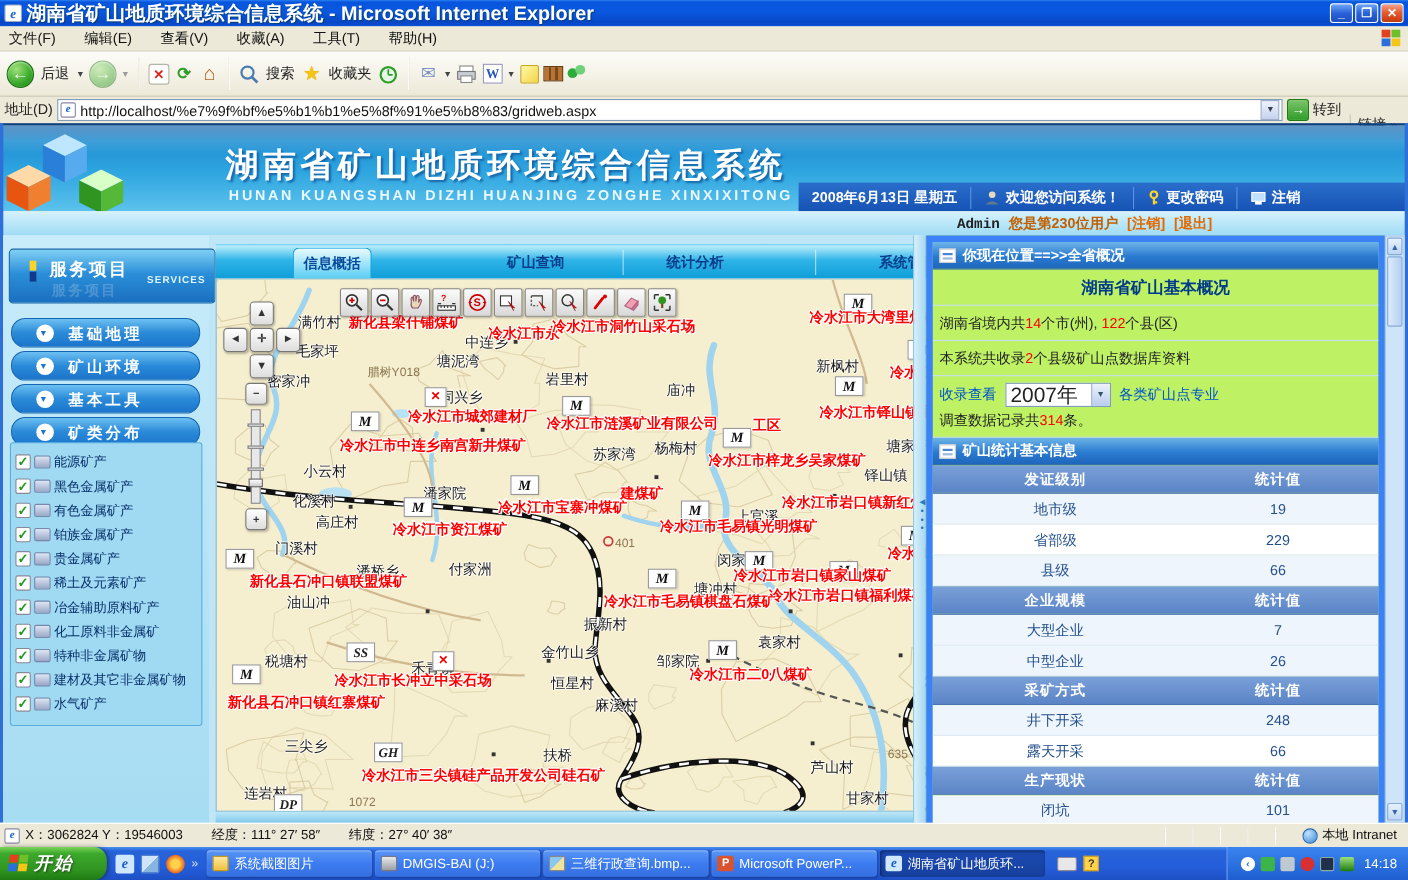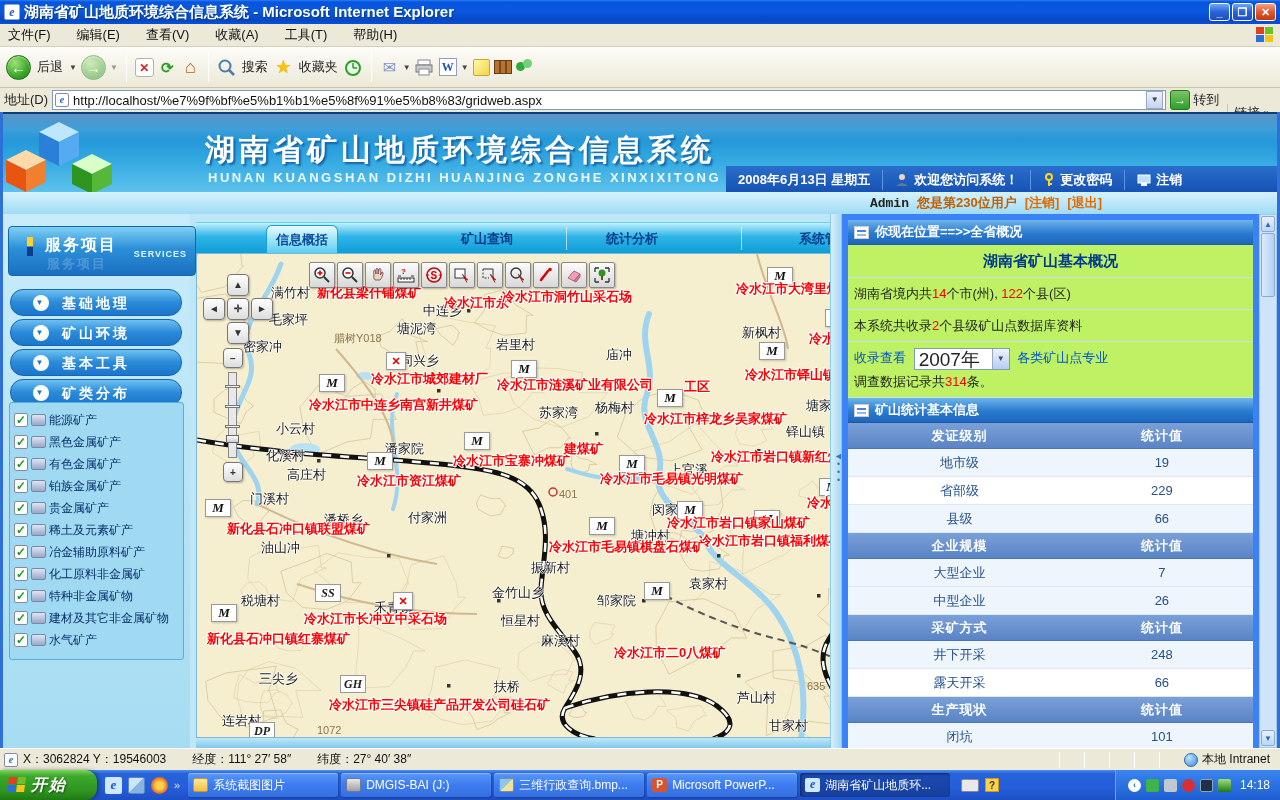--- a/index.html
+++ b/index.html
@@ -6,21 +6,21 @@
 html,body { width:1280px; height:800px; overflow:hidden; }
 body { font-family:"Liberation Sans",sans-serif; position:relative; background:#ece9d8; font-size:12px; }
 .abs { position:absolute; }
 
 
 #titlebar { left:0; top:0; width:1280px; height:24px;
   background:linear-gradient(180deg,#2a7ff2 0%,#0855dd 8%,#0a57e0 45%,#0747c6 85%,#0a51d8 100%);
   display:flex; align-items:center; padding:0 4px; color:#fff; }
 #titlebar .tico { width:16px; height:16px; background:#fff; border:1px solid #9ab; border-radius:2px;
   color:#1a66cc; font:italic bold 12px "Liberation Serif",serif; text-align:center; line-height:14px; margin-right:4px;}
-#titletext { font-weight:bold; font-size:15px; text-shadow:1px 1px 1px #0338; flex:1; white-space:nowrap; overflow:hidden;}
+#titletext { font-weight:bold; font-size:18px; text-shadow:1px 1px 1px #0338; flex:1; white-space:nowrap; overflow:hidden;}
 .winbtn { width:21px; height:18px; margin-left:2px; border-radius:3px; border:1px solid #fff;
   color:#fff; font-weight:bold; font-size:11px; text-align:center; line-height:16px;
   background:linear-gradient(180deg,#6ea6f8,#2a62d8 50%,#1c4fc0); }
 .winbtn.close { background:linear-gradient(180deg,#f6a088,#e4572c 50%,#c03a10); }
 
 
 #menubar { left:0; top:24px; width:1280px; height:23px; background:#ece9d8; border-bottom:1px solid #d4d0c0;
   display:flex; align-items:center; padding-left:8px; }
 #menubar .mitem { margin-right:26px; font-size:13px; color:#111; }
 .winflag { width:18px; height:16px; display:inline-block; position:relative; }
@@ -645,21 +645,21 @@
           <div class="mlabel" style="left: 256px; top: 198px;">冷水江市宝寨冲煤矿</div>
           <div class="mlabel" style="left: 367px; top: 186px;">建煤矿</div>
           <div class="mlabel" style="left: 160px; top: 218px;">冷水江市资江煤矿</div>
           <div class="mlabel" style="left: 514px; top: 194px;">冷水江市岩口镇新红煤矿</div>
           <div class="mlabel" style="left: 403px; top: 216px;">冷水江市毛易镇光明煤矿</div>
           <div class="mlabel" style="left: 610px; top: 240px;">冷水江市铎山镇东升煤矿</div>
           <div class="mlabel" style="left: 30px; top: 266px;">新化县石冲口镇联盟煤矿</div>
           <div class="mlabel" style="left: 470px; top: 260px;">冷水江市岩口镇家山煤矿</div>
           <div class="mlabel" style="left: 502px; top: 278px;">冷水江市岩口镇福利煤矿</div>
           <div class="mlabel" style="left: 352px; top: 284px; text-align: right;">冷水江市毛易镇棋盘石煤矿</div>
-          <div class="mlabel" style="left: 417px; top: 350px; margin-top: 40px;">冷水江市二0八煤矿</div>
+          <div class="mlabel" style="left: 430px; top: 350px;">冷水江市二0八煤矿</div>
           <div class="mlabel" style="left: 107px; top: 356px;">冷水江市长冲立中采石场</div>
           <div class="mlabel" style="left: 10px; top: 376px;">新化县石冲口镇红寨煤矿</div>
           <div class="mlabel" style="left: 132px; top: 442px;">冷水江市三尖镇硅产品开发公司硅石矿</div>
         </div>
 
       <div class="navbtn" style="left:30px;top:20px">▲</div>
       <div class="navbtn" style="left:6px;top:44px">◄</div>
       <div class="navbtn" style="left:30px;top:44px">✛</div>
       <div class="navbtn" style="left:54px;top:44px">►</div>
       <div class="navbtn" style="left:30px;top:68px">▼</div>

